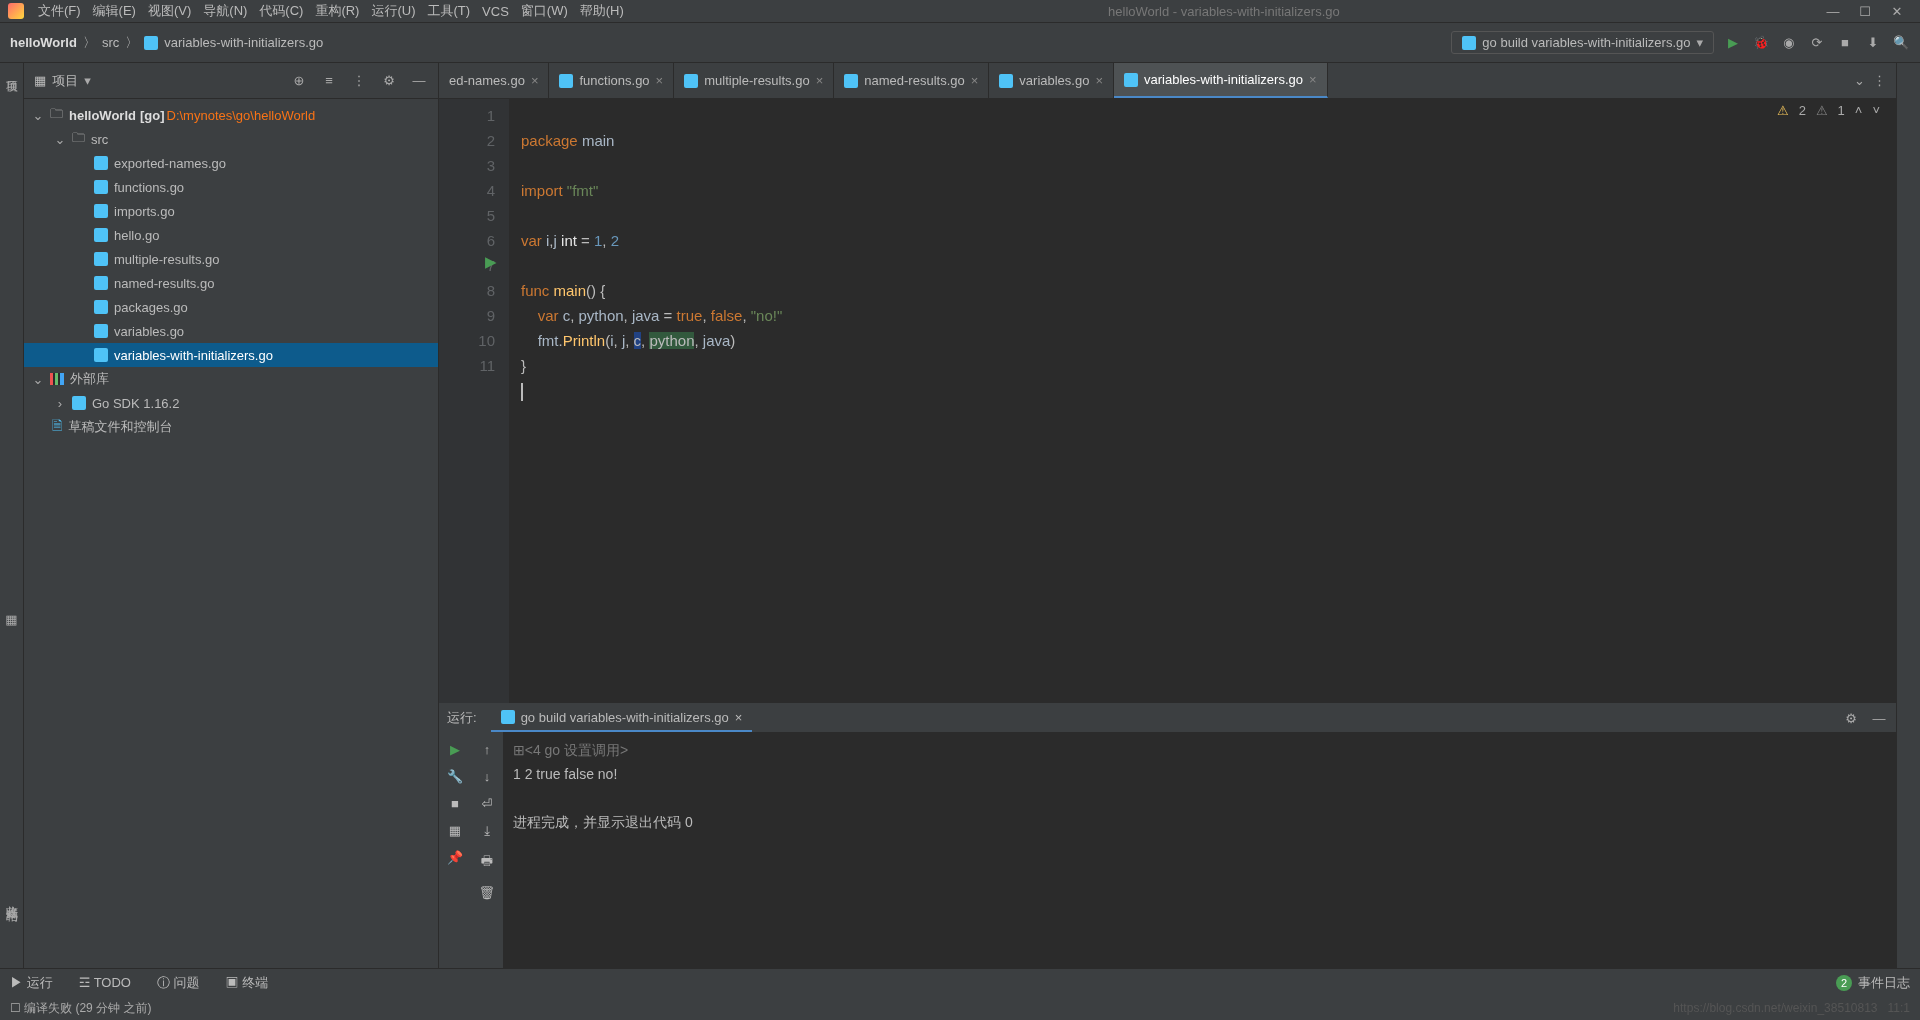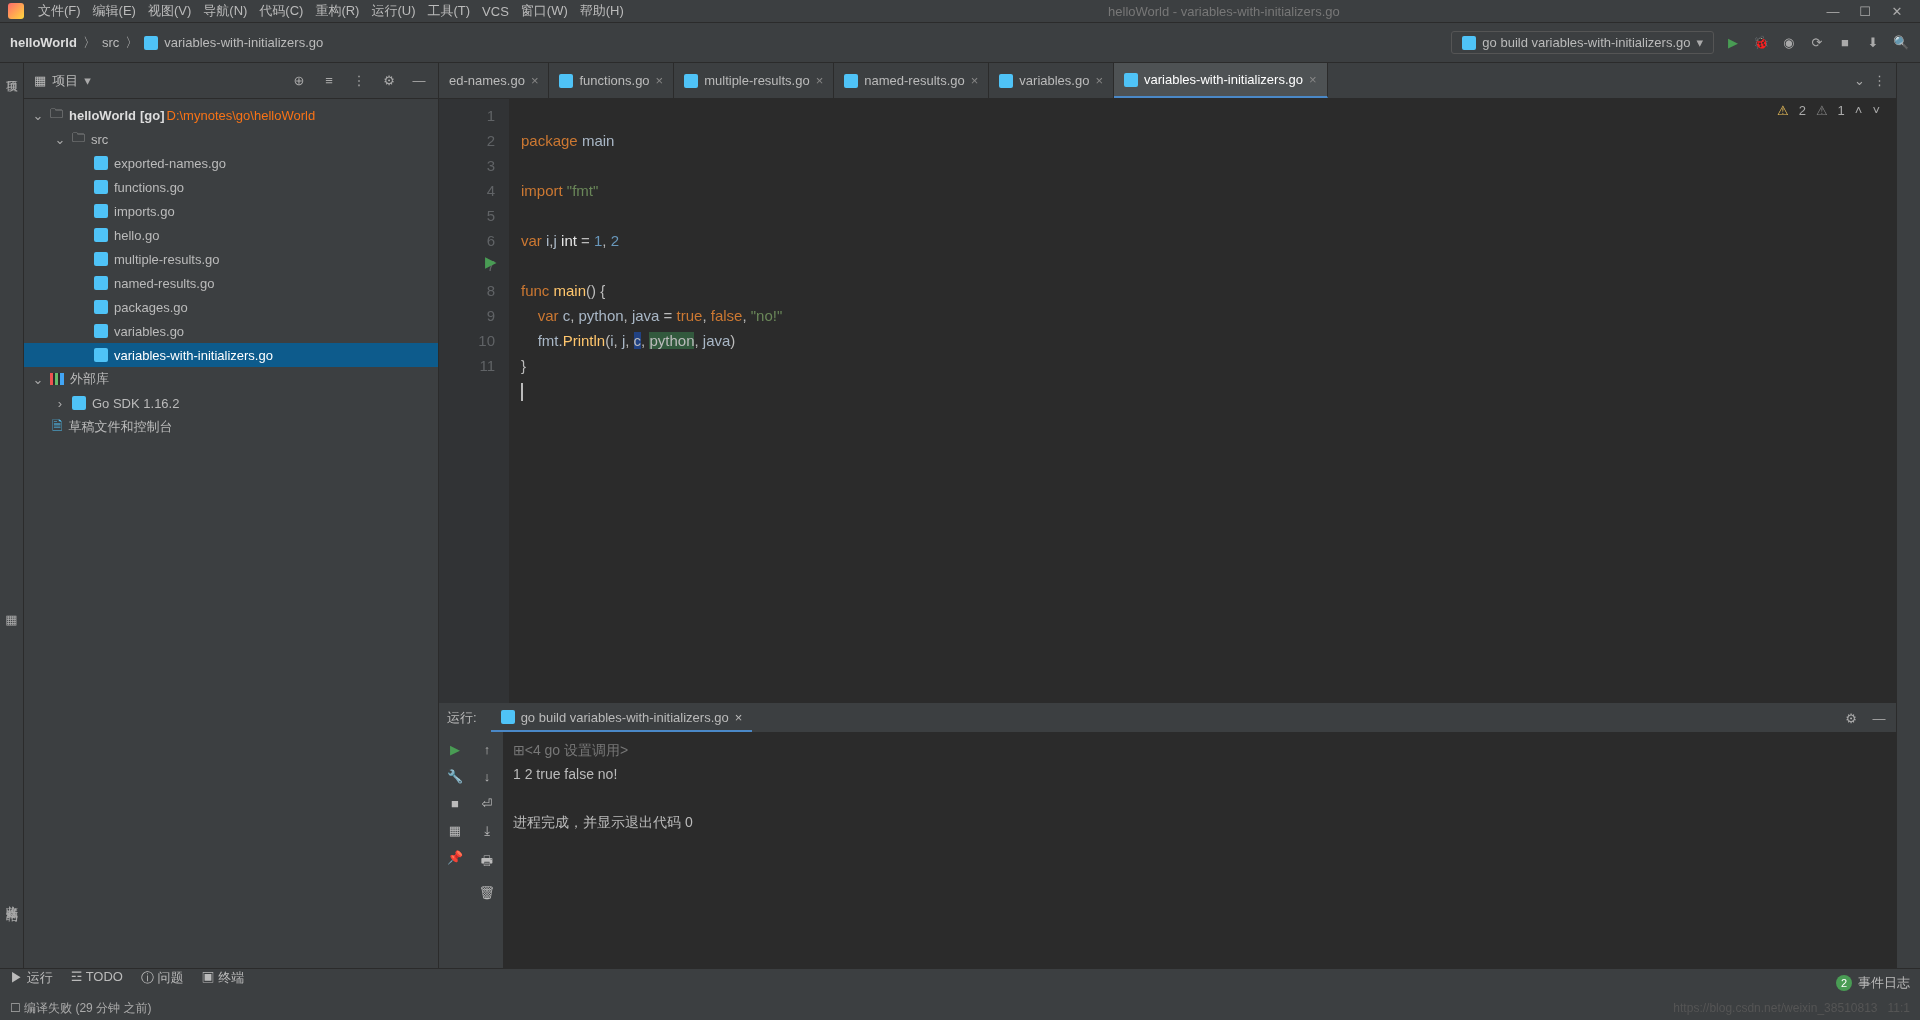--- a/index.html
+++ b/index.html
@@ -58,21 +58,21 @@
 .bottom-panel { height:265px; background:#2b2b2b; border-top:1px solid #3c3f41; display:flex; flex-direction:column; }
 .run-tabs { height:28px; background:#3c3f41; display:flex; align-items:center; padding:0 8px; }
 .run-tabs .lbl { color:#bbb; margin-right:14px; }
 .run-tab { display:flex; align-items:center; gap:6px; padding:0 10px; height:100%; border-bottom:2px solid #4a88c7; }
 .run-tabs .right { margin-left:auto; display:flex; gap:10px; }
 .console { flex:1; display:flex; }
 .console-tools { width:64px; background:#3c3f41; display:flex; }
 .ct-col { width:32px; display:flex; flex-direction:column; align-items:center; gap:12px; padding-top:10px; }
 .console-body { flex:1; padding:6px 10px; font-family:Consolas,monospace; font-size:14px; color:#bbb; line-height:24px; }
 .console-body .dim { color:#777; }
-.bottom-bar1 { height:28px; background:#3c3f41; display:flex; padding:0 10px; gap:18px; border-top:1px solid #2b2b2b; }
+.bottom-bar1 { height:28px; background:#3c3f41; display:flex; align-items:center; padding:0 10px; gap:26px; border-top:1px solid #2b2b2b; }
 .bottom-bar1 .right { margin-left:auto; display:flex; align-items:center; gap:6px; }
 .badge-green { background:#499c54; color:#fff; border-radius:50%; width:16px; height:16px; display:flex; align-items:center; justify-content:center; font-size:11px; }
 .statusbar { height:24px; background:#3c3f41; display:flex; align-items:center; padding:0 10px; color:#aaa; font-size:12px; }
 .statusbar .right { margin-left:auto; }
 .right-gutter { width:24px; background:#3c3f41; border-left:1px solid #2b2b2b; }
 .cursor-line { display:inline-block; width:2px; height:18px; background:#bbb; vertical-align:middle; }
 </style>
 </head>
 <body>
 

